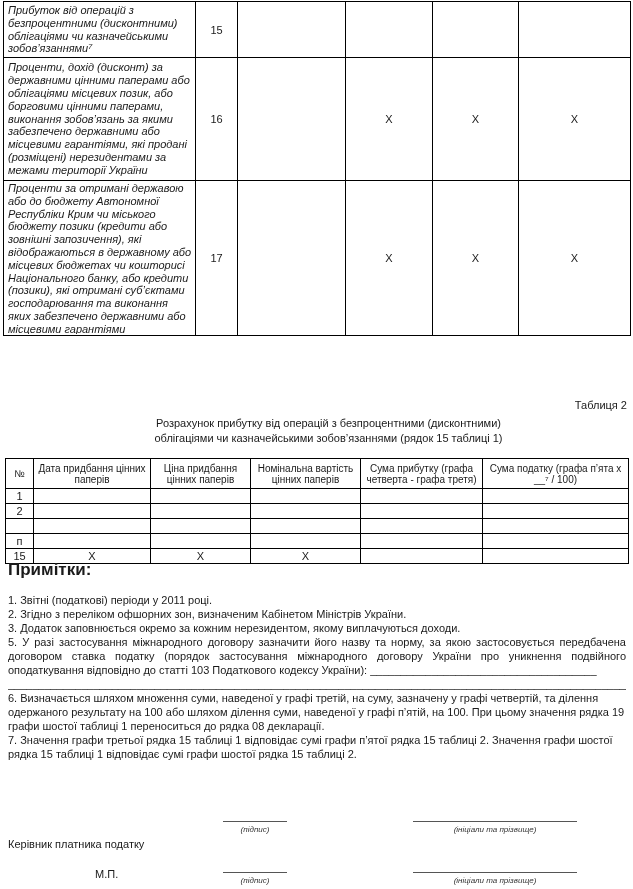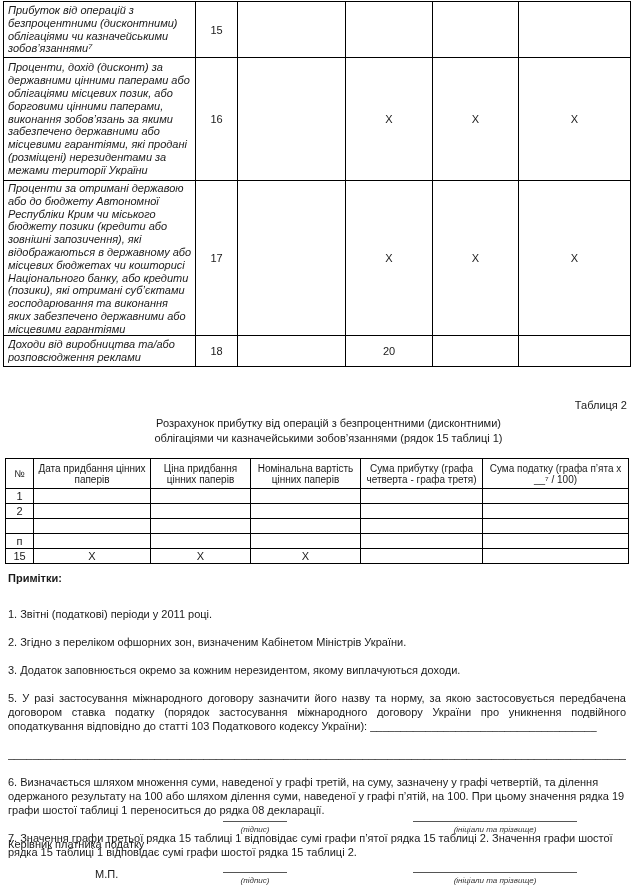--- a/index.html
+++ b/index.html
@@ -36,23 +36,23 @@
   }
   table.t2 td, table.t2 th {
     border:1px solid #000; font-size:10px; font-weight:normal;
     text-align:center; vertical-align:middle; overflow:hidden;
   }
   table.t2 tr.hdr { height:30px; }
   table.t2 tr.body { height:15px; }
   table.t2 td { font-size:11px; }
 
   
-  .notes-label { position:absolute; top:572px; left:8px; font-size:11px; font-weight:bold; }
+  .notes-label { position:absolute; top:560px; left:8px; font-size:17px; font-weight:bold; }
   .notes { position:absolute; top:593px; left:8px; width:618px; font-size:11px; line-height:14px; }
-  .notes p { overflow:hidden;margin-top:14px; }
+  .notes p { overflow:hidden; }
   .n1 { height:14px; } .n2 { height:14px; } .n3 { height:14px; }
   .n4 { height:28px; } .n5 { height:42px; text-align:justify; }
   .nsep { height:14px; white-space:nowrap; }
   .n6 { height:42px; } .n7 { height:28px; }
 
   
   .sig-text { position:absolute; font-size:11px;margin-top:28px; }
   .director { top:810px; left:8px; }
   .stamp { top:840px; left:95px; }
   .accountant { top:861px; left:8px; }
@@ -105,30 +105,20 @@
       <tr class="r17">
         <td class="desc">
             <div class="clip">Проценти за отримані державою або до бюджету Автономної Республіки Крим чи міського бюджету позики (кредити або зовнішні запозичення), які відображаються в державному або місцевих бюджетах чи кошторисі Національного банку, або кредити (позики), які отримані суб’єктами господарювання та виконання яких забезпечено державними або місцевими гарантіями</div>
           </td>
         <td class="code">17</td>
         <td class="val"></td>
         <td class="val">X</td>
         <td class="val">X</td>
         <td class="val">X</td>
       </tr>
-      <tr class="r18">
-        <td class="desc">
-            <div class="clip">Доходи від виробництва та/або розповсюдження реклами</div>
-          </td>
-        <td class="code">18</td>
-        <td class="val"></td>
-        <td class="val">20</td>
-        <td class="val"></td>
-        <td class="val"></td>
-      </tr>
     </tbody>
   </table>
 
   <div class="t2-caption">Таблиця 2</div>
   <div class="t2-title">
     <div>Розрахунок прибутку від операцій з безпроцентними (дисконтними)</div>
     <div>облігаціями чи казначейськими зобов’язаннями (рядок 15 таблиці 1)</div>
   </div>
 
   <table class="t2">

